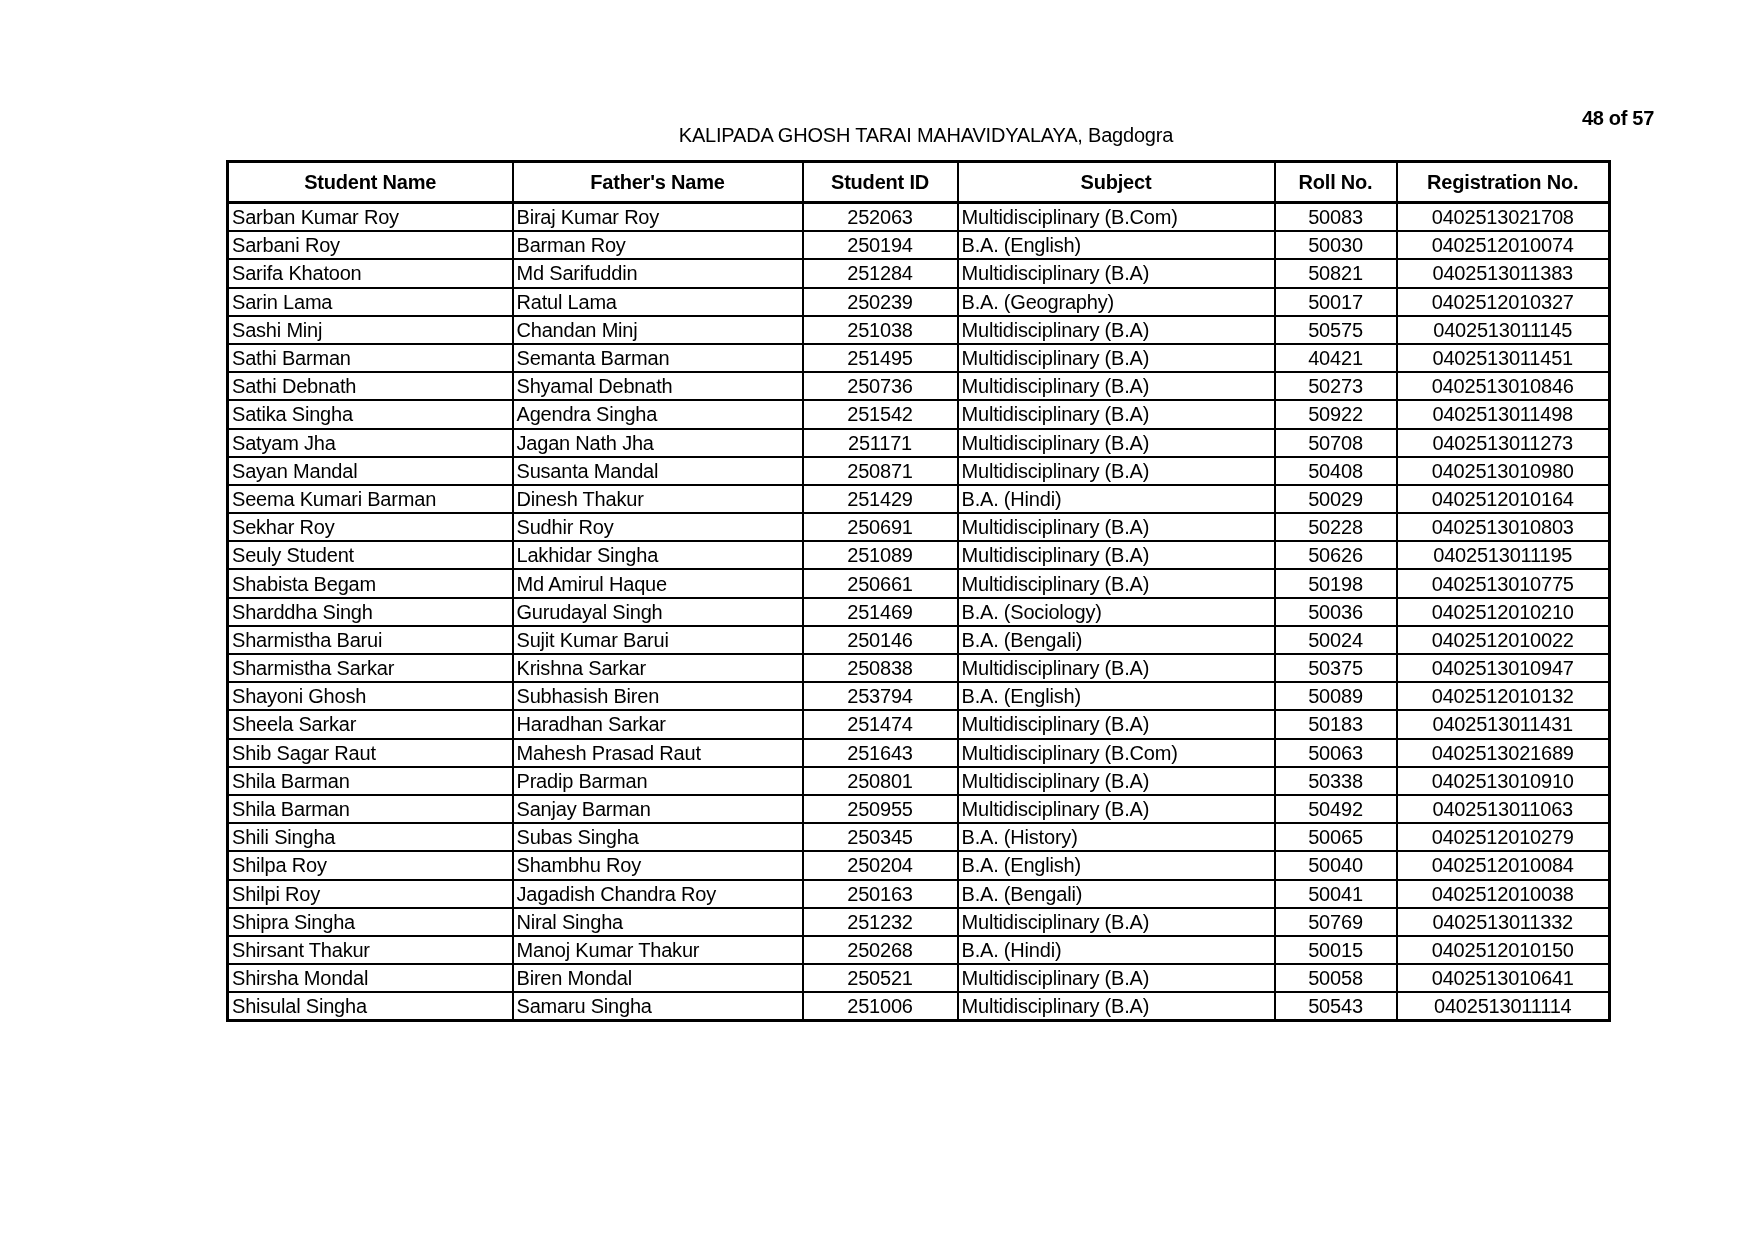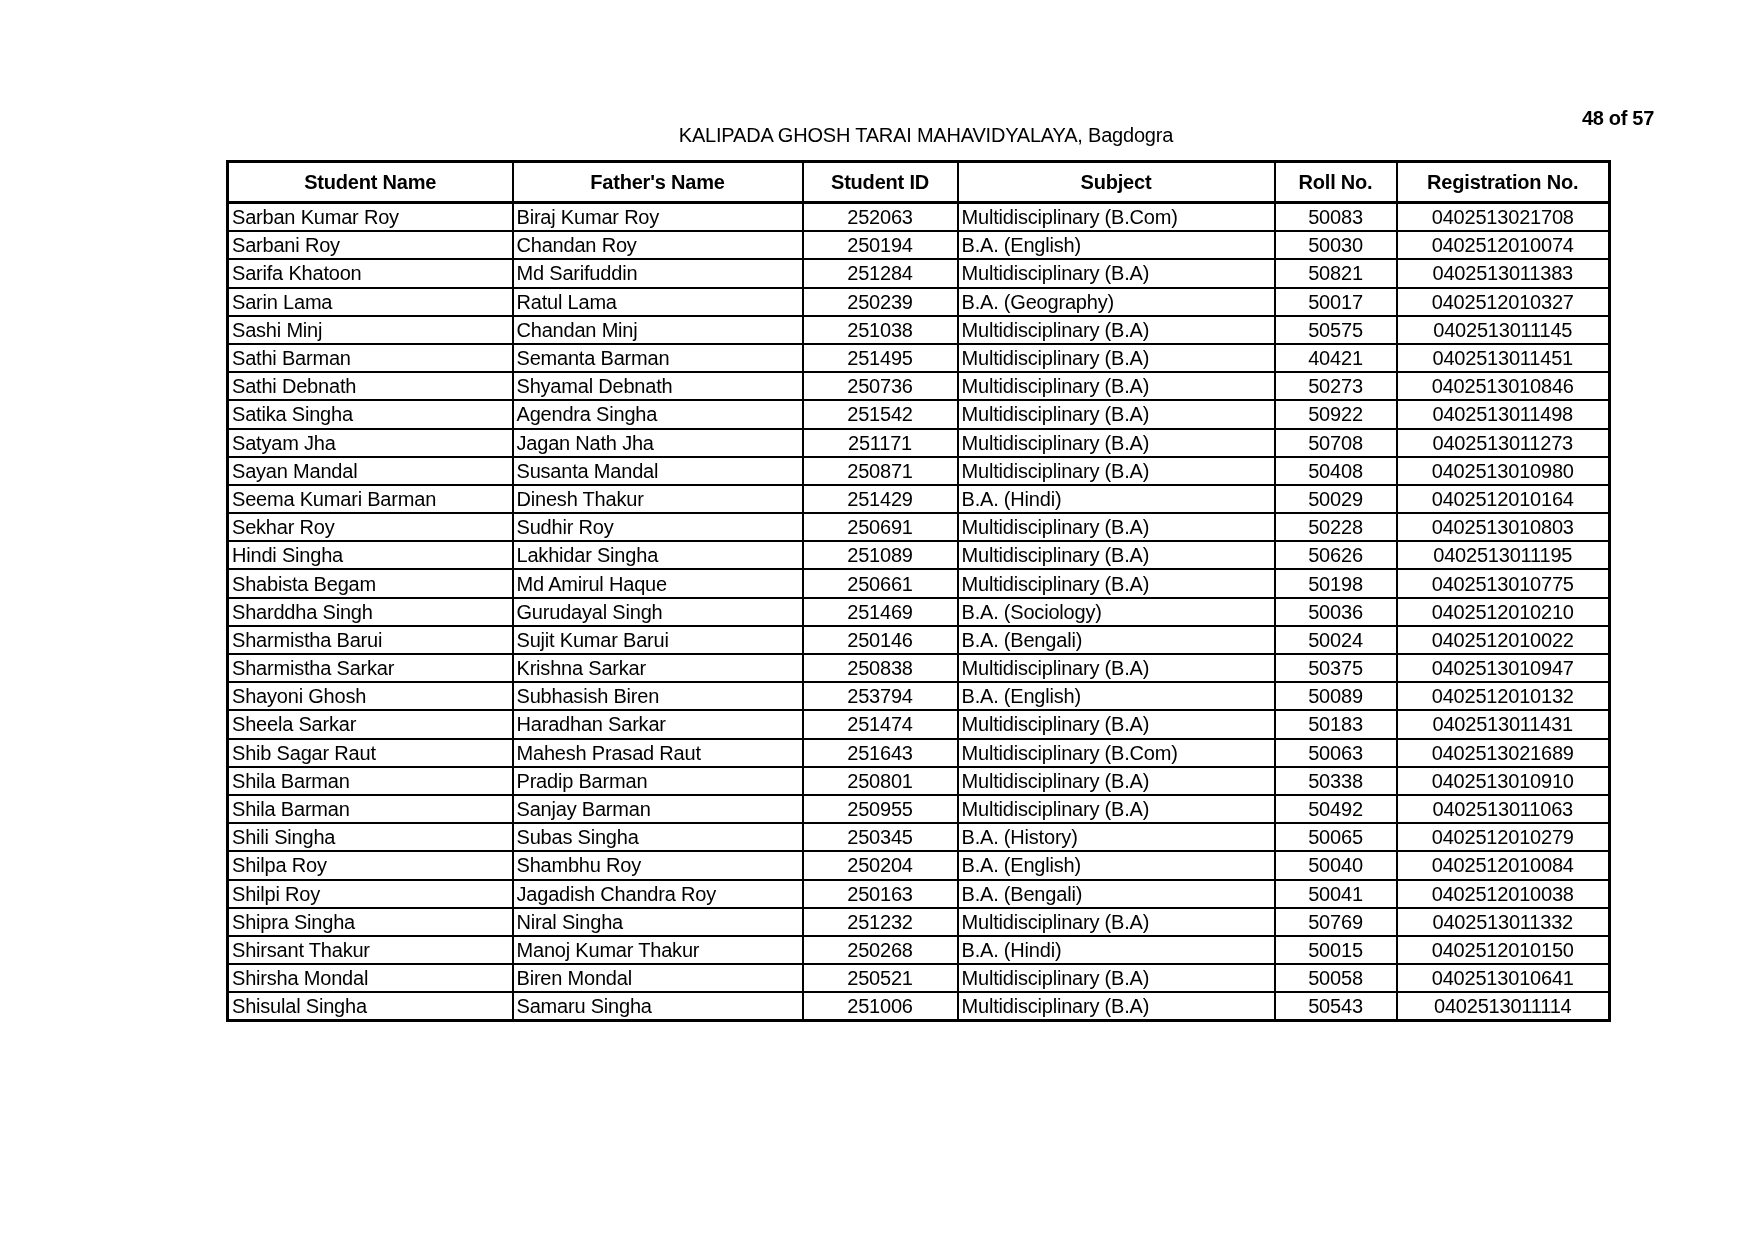--- a/index.html
+++ b/index.html
@@ -44,21 +44,21 @@
       <tr>
         <td>Sarban Kumar Roy</td>
         <td>Biraj Kumar Roy</td>
         <td class="center">252063</td>
         <td>Multidisciplinary (B.Com)</td>
         <td class="center">50083</td>
         <td class="center">0402513021708</td>
       </tr>
       <tr>
         <td>Sarbani Roy</td>
-        <td>Chandan Roy</td>
+        <td>Barman Roy</td>
         <td class="center">250194</td>
         <td>B.A. (English)</td>
         <td class="center">50030</td>
         <td class="center">0402512010074</td>
       </tr>
       <tr>
         <td>Sarifa Khatoon</td>
         <td>Md Sarifuddin</td>
         <td class="center">251284</td>
         <td>Multidisciplinary (B.A)</td>
@@ -131,21 +131,21 @@
       </tr>
       <tr>
         <td>Sekhar Roy</td>
         <td>Sudhir Roy</td>
         <td class="center">250691</td>
         <td>Multidisciplinary (B.A)</td>
         <td class="center">50228</td>
         <td class="center">0402513010803</td>
       </tr>
       <tr>
-        <td>Hindi Singha</td>
+        <td>Seuly Student</td>
         <td>Lakhidar Singha</td>
         <td class="center">251089</td>
         <td>Multidisciplinary (B.A)</td>
         <td class="center">50626</td>
         <td class="center">0402513011195</td>
       </tr>
       <tr>
         <td>Shabista Begam</td>
         <td>Md Amirul Haque</td>
         <td class="center">250661</td>

